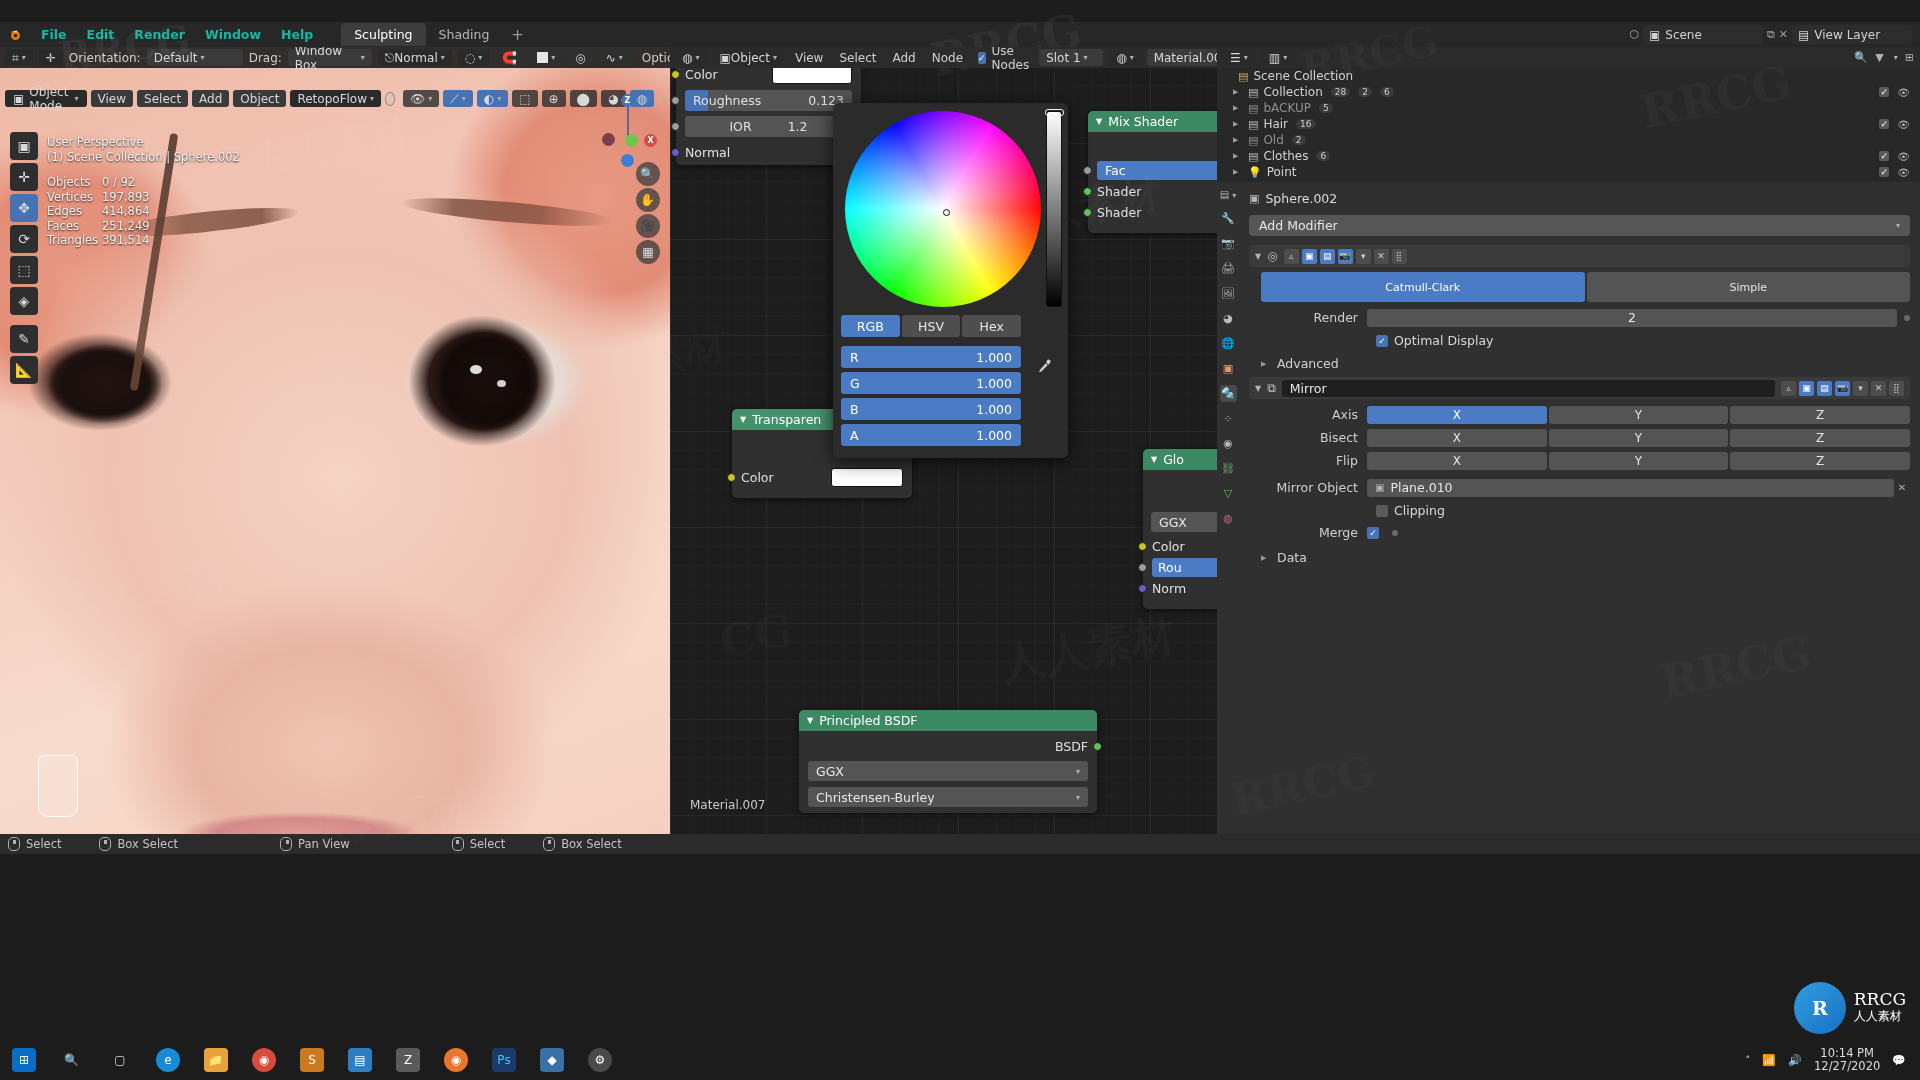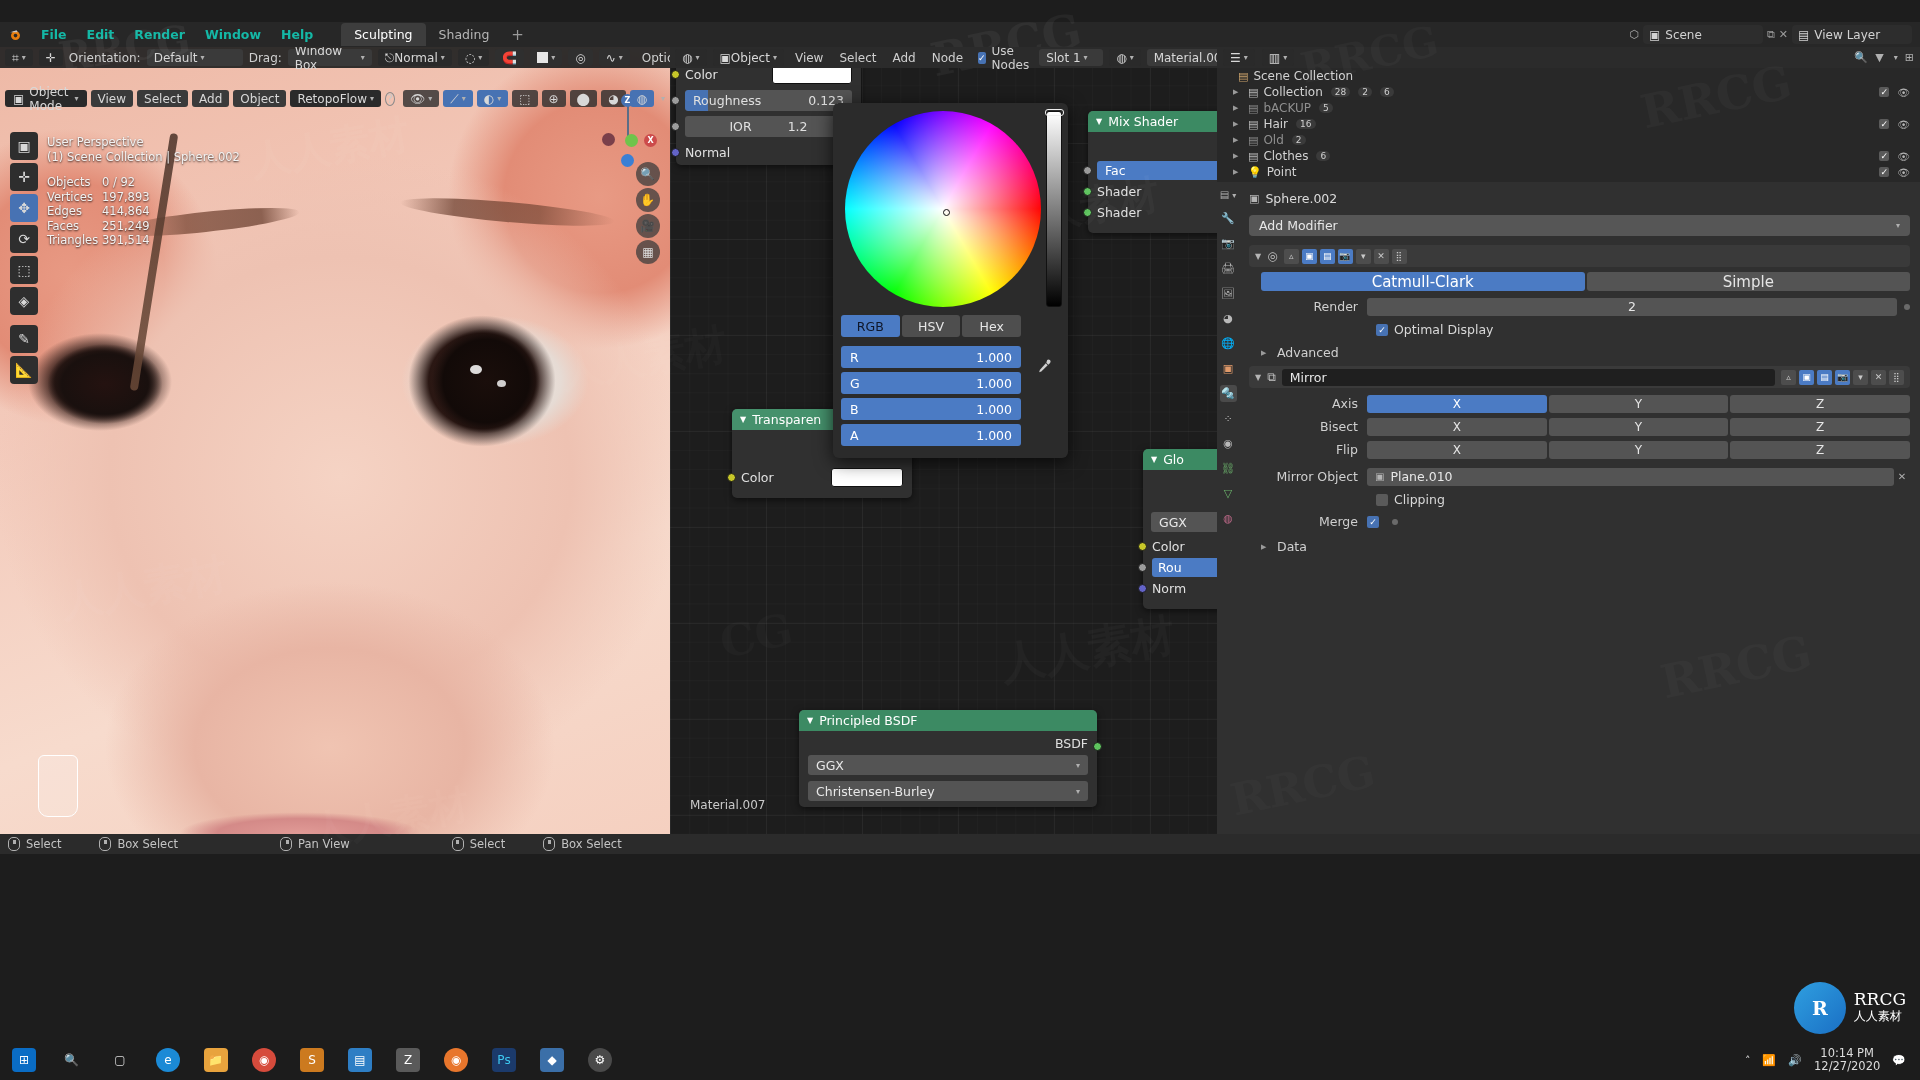--- a/index.html
+++ b/index.html
@@ -111,21 +111,21 @@
   .wheel-cursor { position:absolute; width:7px; height:7px; border-radius:50%;
     border:1.5px solid #111; background:transparent; left:98px; top:98px; }
   .valbar { position:absolute; right:6px; top:8px; width:16px; height:196px;
     border-radius:3px; background:linear-gradient(to bottom,#ffffff,#000000);
     border:1px solid #111; }
   .valknob { position:absolute; left:-2px; top:-3px; width:19px; height:7px;
     border:1.5px solid #eee; border-radius:3px; }
   .tabrow { position:absolute; left:8px; top:212px; width:180px; display:flex; gap:2px; }
   .ctab { flex:1; height:22px; border-radius:3px; background:#4e4e4e; color:#e6e6e6;
     font-size:12.5px; display:flex; align-items:center; justify-content:center; }
-  .ctab.on { background:#4b7bc4; color:#0f172a; }
+  .ctab.on { background:#4b7bc4; color:#ffffff; }
   .crow { position:absolute; left:8px; width:180px; height:22px; border-radius:3px;
     background:#4b7bc4; display:flex; align-items:center; justify-content:space-between;
     padding:0 9px; font-size:12.5px; color:#fff; }
   .eyedrop { position:absolute; right:12px; top:251px; width:24px; height:24px;
     display:flex; align-items:center; justify-content:center; font-size:14px; color:#ddd; }
 
   
   .outliner { position:absolute; left:1217px; top:47px; width:703px; height:135px;
     background:#282828; }
   .ol-hdr { height:21px; background:#2b2b2b; display:flex; align-items:center;
@@ -156,21 +156,21 @@
     justify-content:space-between; margin-bottom:9px; }
   .modhdr { height:22px; background:#3a3a3a; border-radius:4px; display:flex;
     align-items:center; gap:6px; padding:0 6px; margin-bottom:5px; }
   .modname { background:#1f1f1f; border-radius:3px; height:17px; flex:1; display:flex;
     align-items:center; padding:0 8px; font-size:12.5px; color:#e8e8e8; }
   .modicons { display:flex; gap:3px; align-items:center; }
   .mic { width:15px; height:15px; border-radius:2px; background:#4d4d4d;
     display:flex; align-items:center; justify-content:center; font-size:9px; color:#c9c9c9; }
   .mic.on { background:#4b7bc4; color:#fff; }
   .segrow { display:flex; gap:2px; margin:4px 0 6px 12px; }
-  .seg { flex:1; height:19px; border-radius:3px; background:#545454; font-size:15px;
+  .seg { flex:1; height:30px; border-radius:3px; background:#545454; font-size:11px;
     color:#e5e5e5; display:flex; align-items:center; justify-content:center; }
   .seg.on { background:#4b7bc4; color:#fff; }
   .prow { display:flex; align-items:center; height:19px; margin-bottom:4px; font-size:12.5px; }
   .prow .plab { width:118px; text-align:right; padding-right:9px; color:#cfcfcf; }
   .pfield { flex:1; height:18px; border-radius:3px; background:#545454;
     display:flex; align-items:center; justify-content:center; color:#e8e8e8; font-size:12.5px; }
   .pfield.left { justify-content:flex-start; padding-left:8px; }
   .axisrow { display:flex; align-items:center; height:19px; margin-bottom:4px; font-size:12.5px; }
   .axisrow .plab { width:118px; text-align:right; padding-right:9px; color:#cfcfcf; }
   .axbtns { flex:1; display:flex; gap:2px; }
@@ -515,21 +515,21 @@
         <span>Norm</span>
       </div>
       <div style="height:10px"></div>
     </div>
 
     <div class="node" style="left:129px; top:663px; width:298px;">
       <div class="nhdr green">
         <span style="font-size:8px">▼</span>
         <span>Principled BSDF</span>
       </div>
-      <div class="nrow r" style="height:24px">
+      <div class="nrow r" style="height:30px">
         <span>BSDF</span>
         <span class="sock r green" style="top:11px"></span>
       </div>
       <div style="padding:0 9px 6px">
         <div class="dropdown">
           <span>GGX</span>
           <span class="chev">▾</span>
           </div>
       </div>
       <div style="padding:0 9px 6px">

